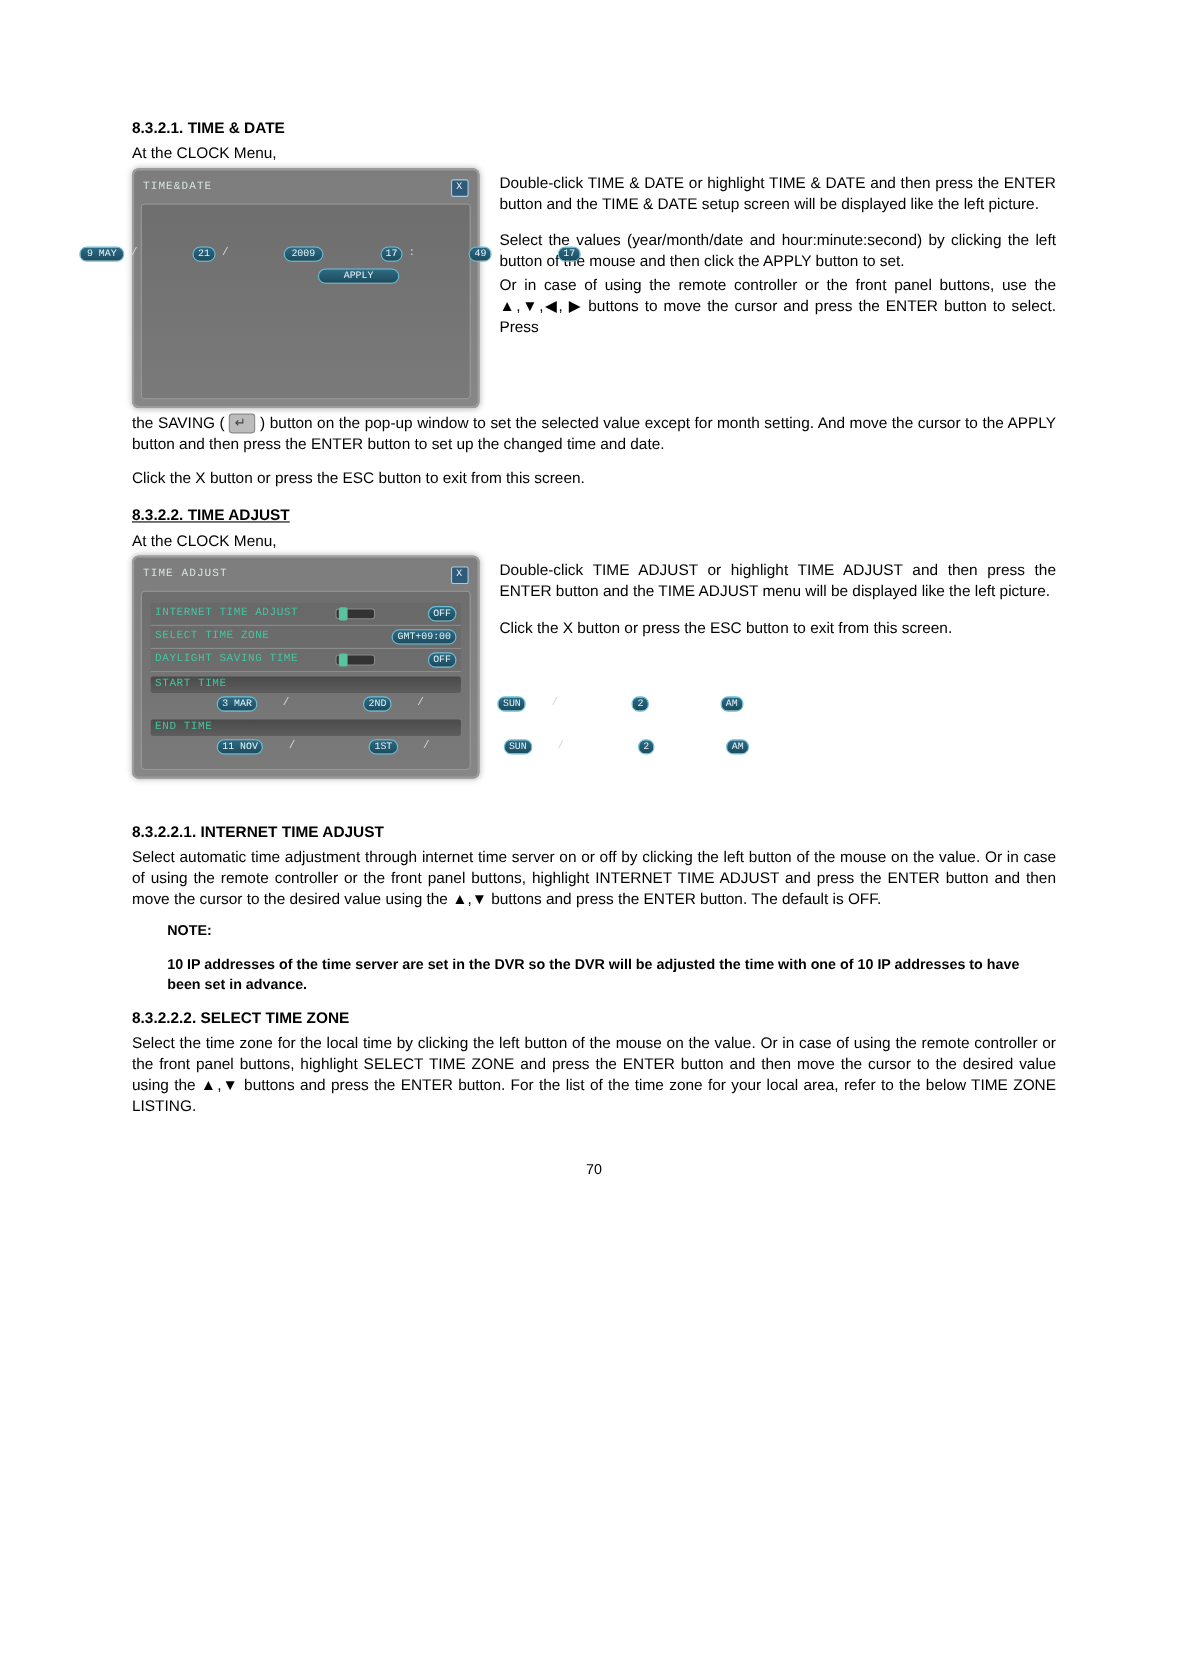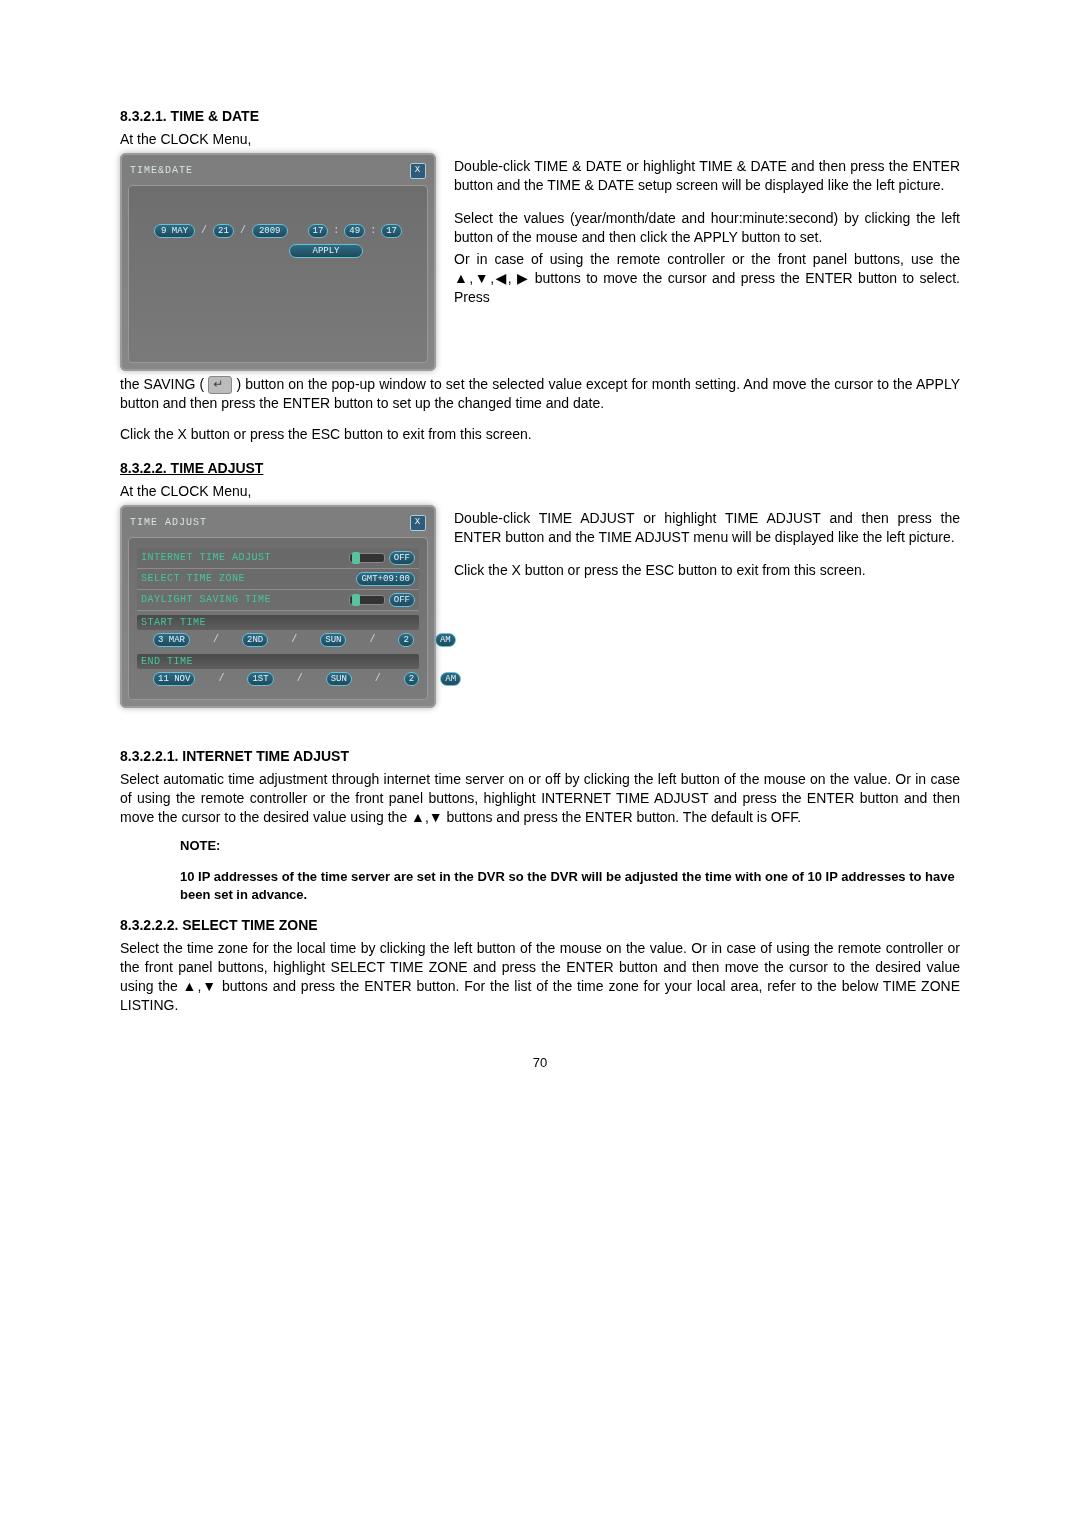--- a/index.html
+++ b/index.html
@@ -23,21 +23,21 @@
   .header-left { display:inline-block; width: 48%; }
   .header-right { display:inline-block; width: 48%; text-align: left; }
   .section-heading {
     font-weight: bold;
     color: #000;
     margin-top: 18px;
     margin-bottom: 6px;
     font-size: 14px;
   }
   .indent-1 { margin-left: 24px; }
-  .indent-2 { margin-left: 60px; }
+  .indent-2 { margin-left: 32px; }
   .para { margin: 4px 0; line-height: 1.35; text-align: justify; }
   .note-block { font-weight: bold; margin-top: 10px; font-size: 13px; line-height:1.35;}
   .two-col { display: flex; gap: 18px; align-items: flex-start; }
   .col-text { flex: 1; }
   
   .ui-window {
     width: 300px;
     background: linear-gradient(#7d7d7d,#878787);
     border-radius: 6px;
     padding: 8px;
@@ -67,20 +67,21 @@
   }
   .ui-row { display:flex; align-items:center; gap:4px; margin:6px 0; }
   .pill {
     background: linear-gradient(#2e6b84,#1d4b5e);
     border:1px solid #6abed6;
     color:#e2f5fb;
     padding:1px 6px;
     border-radius:8px;
     font-size:9px;
     white-space:nowrap;
+    margin-left:44px;
   }
   .pill-small { padding:1px 4px; }
   .apply-btn {
     margin-top:6px;
     margin-left: 150px;
     width: 60px;
     text-align:center;
   }
   .slash { color:#cfd8d6; padding:0 2px; }
   .colon { color:#cfd8d6; padding:0 1px; }

